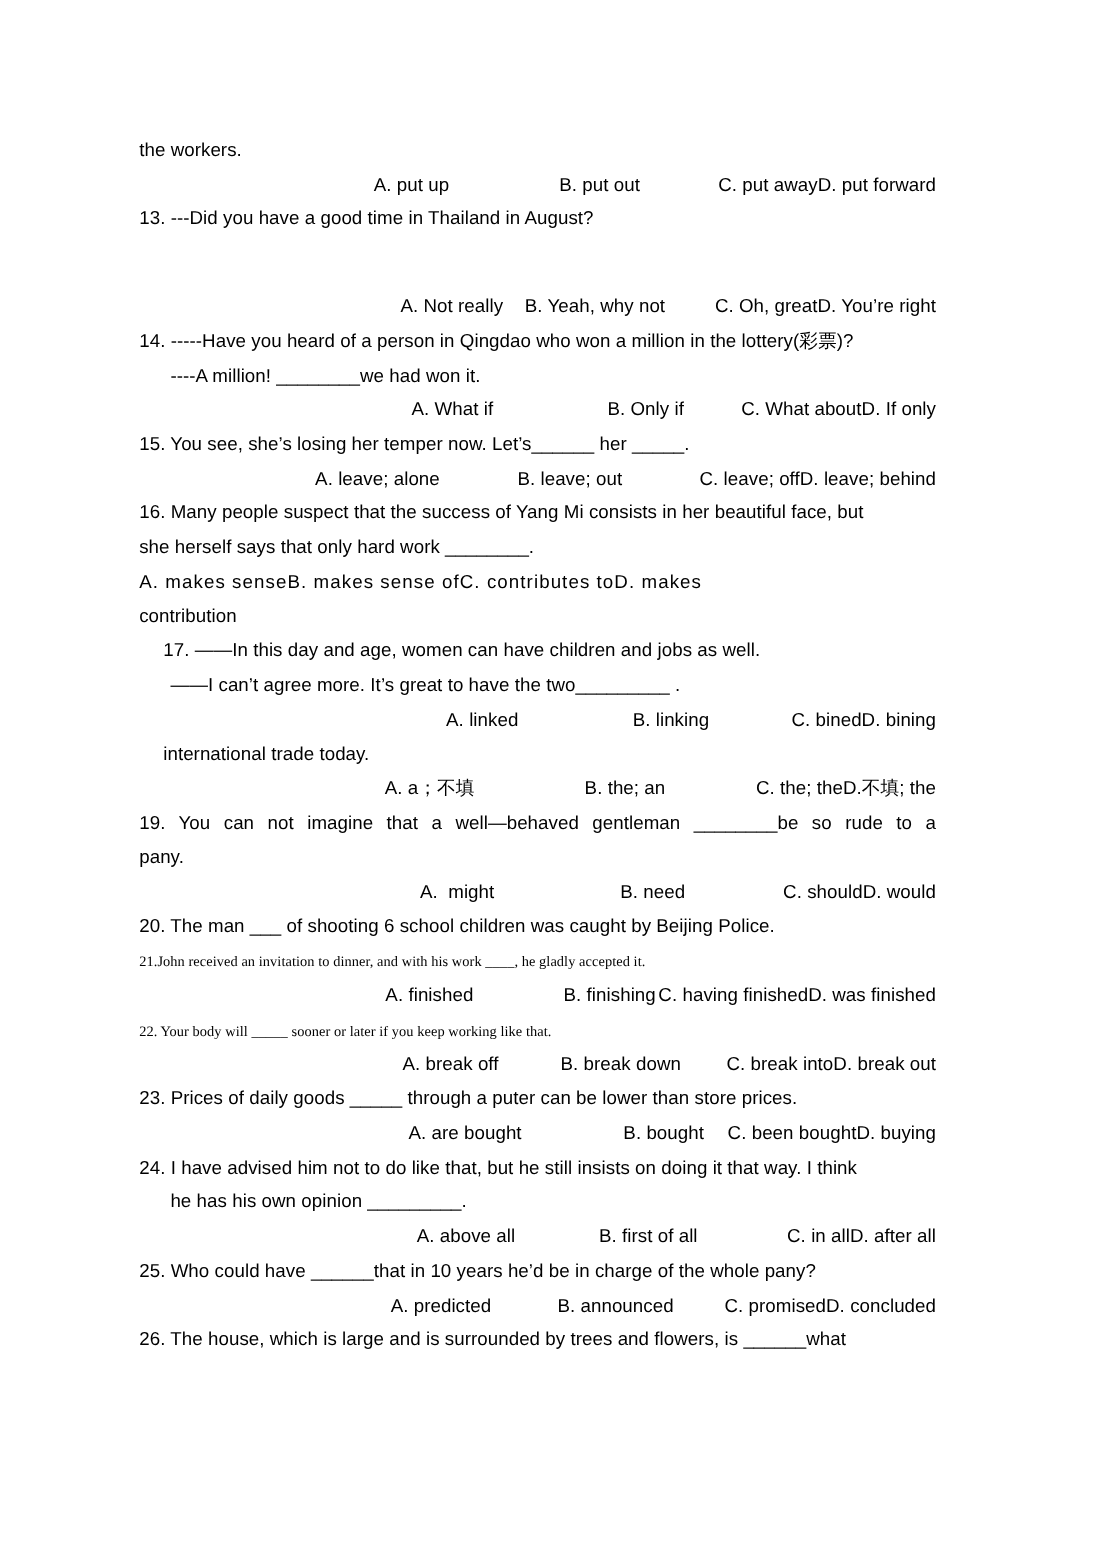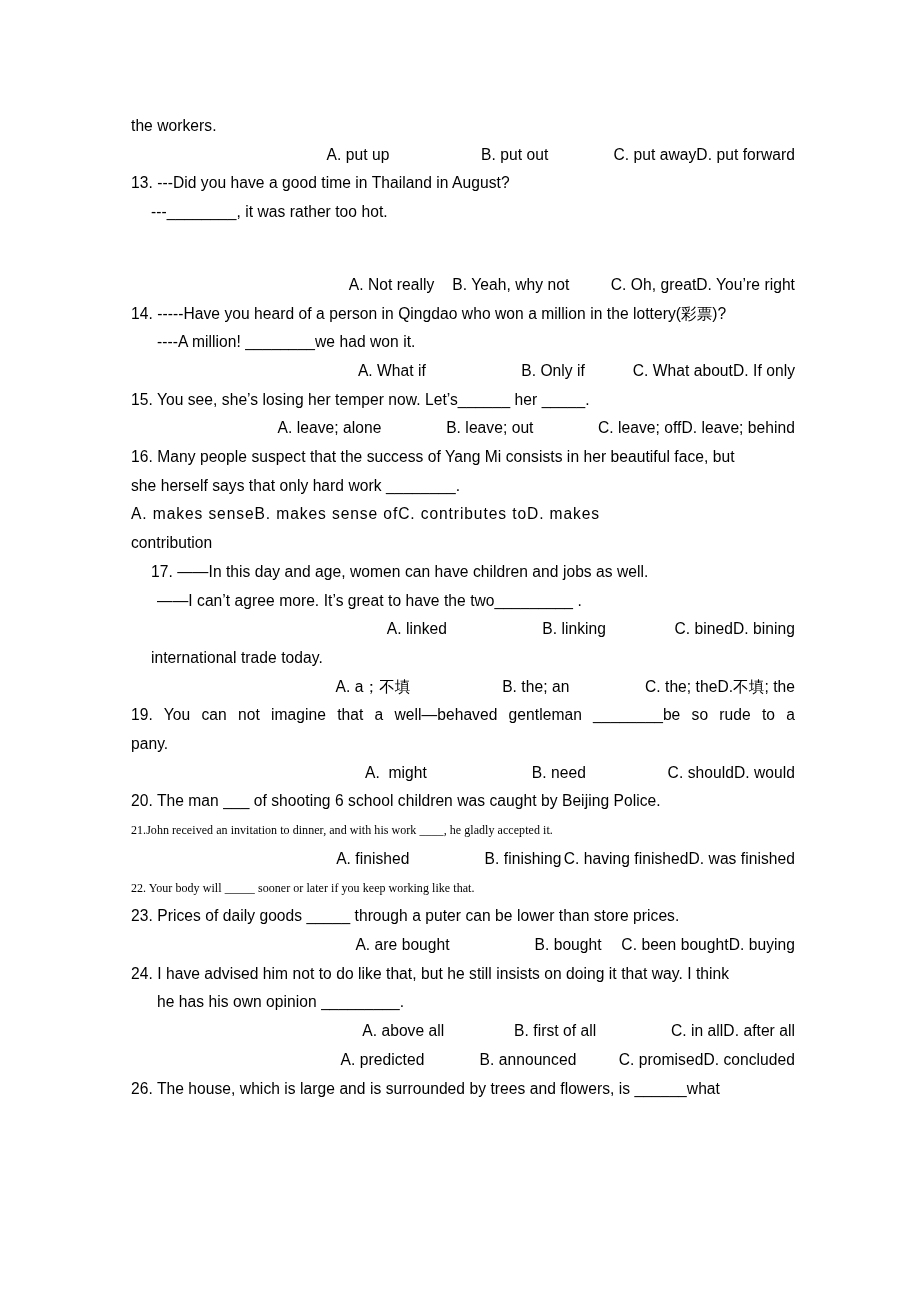--- a/index.html
+++ b/index.html
@@ -13,21 +13,21 @@
     position: relative;
     overflow: hidden;
     font-family: "Liberation Sans", sans-serif;
     color: #000000;
     -webkit-font-smoothing: antialiased;
   }
 
   
   #page {
     position: absolute;
-    left: 131px;
+    left: 116px;
     top: 112px;
     width: 664px;
   }
 
   .line {
     font-size: 15.6px;
     line-height: 28.7px;
     white-space: pre-wrap;
     letter-spacing: 0.05px;
   }
@@ -82,21 +82,20 @@
 </head>
 <body>
 
 <div id="page">
 
   <div class="line stem">the workers.</div>
 
   <div class="line opts optrow"><span class="c w1">A. put up</span><span class="c w2">B. put out</span><span class="c w3">C. put away</span><span class="c">D. put forward</span></div>
 
   <div class="line stem">13. ---Did you have a good time in Thailand in August?</div>
-  <div class="line stem indent-1">---________, it was rather too hot.</div>
   <div class="line opts optrow"><span class="c w1b">A. Not really</span><span class="c w2b">B. Yeah, why not</span><span class="c w3b">C. Oh, great</span><span class="c">D. You’re right</span></div>
 
   <div class="line stem">14. -----Have you heard of a person in Qingdao who won a million in the lottery(彩票)?</div>
   <div class="line stem indent-2">----A million! ________we had won it.</div>
   <div class="line opts optrow"><span class="c w1">A. What if</span><span class="c w2">B. Only if</span><span class="c w3">C. What about</span><span class="c">D. If only</span></div>
 
   <div class="line stem">15. You see, she’s losing her temper now. Let’s______ her _____.</div>
   <div class="line opts optrow"><span class="c w1c">A. leave; alone</span><span class="c w2c">B. leave; out</span><span class="c w3c">C. leave; off</span><span class="c">D. leave; behind</span></div>
 
   <div class="line stem">16. Many people suspect that the success of Yang Mi consists in her beautiful face, but</div>
@@ -114,25 +113,27 @@
   <div class="line stem justify">19. You can not imagine that a well—behaved gentleman ________be so rude to a</div>
   <div class="line stem">pany.</div>
   <div class="line opts optrow"><span class="c w1">A.  might</span><span class="c w2">B. need</span><span class="c w3">C. should</span><span class="c">D. would</span></div>
 
   <div class="line stem">20. The man ___ of shooting 6 school children was caught by Beijing Police.</div>
 
   <div class="line stem serif">21.John received an invitation to dinner, and with his work ____, he gladly accepted it.</div>
   <div class="line opts optrow"><span class="c w1b">A. finished</span><span class="c w2c">B. finishing</span><span class="c w3b">C. having finished</span><span class="c">D. was finished</span></div>
 
   <div class="line stem serif">22. Your body will _____ sooner or later if you keep working like that.</div>
+  <div class="line opts optrow"><span class="c w1b">A. break off</span><span class="c w2c">B. break down</span><span class="c w3b">C. break into</span><span class="c">D. break out</span></div>
 
   <div class="line stem">23. Prices of daily goods _____ through a puter can be lower than store prices.</div>
   <div class="line opts optrow"><span class="c w1b">A. are bought</span><span class="c w2c">B. bought</span><span class="c w3b">C. been bought</span><span class="c">D. buying</span></div>
 
   <div class="line stem">24. I have advised him not to do like that, but he still insists on doing it that way. I think</div>
   <div class="line stem indent-2">he has his own opinion _________.</div>
   <div class="line opts optrow"><span class="c w1b">A. above all</span><span class="c w2c">B. first of all</span><span class="c w3b">C. in all</span><span class="c">D. after all</span></div>
 
+  <div class="line stem">25. Who could have ______that in 10 years he’d be in charge of the whole pany?</div>
   <div class="line opts optrow"><span class="c w1b">A. predicted</span><span class="c w2c">B. announced</span><span class="c w3b">C. promised</span><span class="c">D. concluded</span></div>
 
   <div class="line stem">26. The house, which is large and is surrounded by trees and flowers, is ______what</div>
 
 </div>
 
 </body></html>

